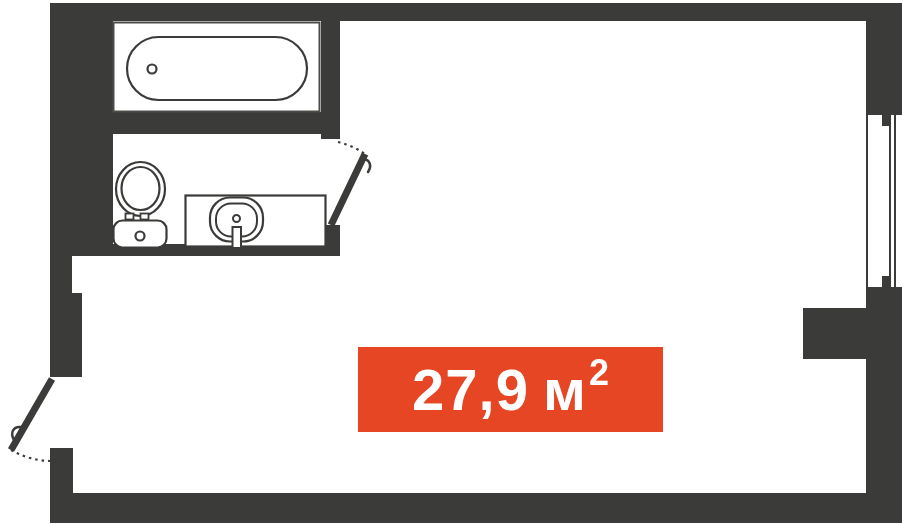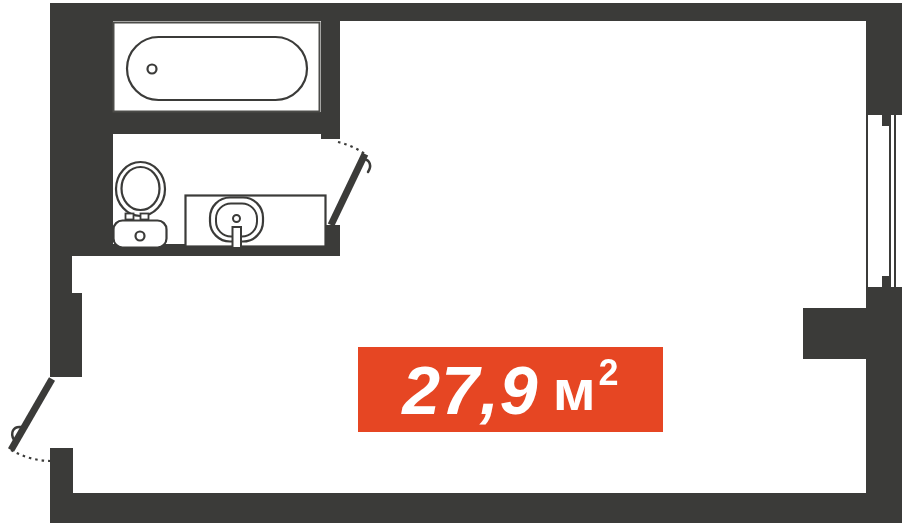--- a/index.html
+++ b/index.html
@@ -22,21 +22,21 @@
   .rim{fill:#fff;stroke:var(--rim_outline);stroke-width:2;}
   .leaf{stroke:var(--wall);stroke-width:7;}
   .swing{fill:none;stroke:var(--wall);stroke-width:2.2;stroke-dasharray:2.5 4;}
   .handle{fill:none;stroke:var(--wall);stroke-width:2.5;stroke-linecap:round;}
   .area-badge{
     position:absolute;left:358px;top:347px;width:305px;height:85px;
     background:var(--accent);color:var(--label_text);
     display:flex;align-items:center;justify-content:center;
     font-weight:bold;line-height:1;white-space:nowrap;
   }
-  .area-badge .num{font-size:68px;letter-spacing:1px;font-style:italic;}
+  .area-badge .num{font-size:58px;letter-spacing:1px;}
   .area-badge .unit{font-size:58px;margin-left:14px;}
   .area-badge .sq{font-size:36px;position:relative;top:-17px;margin-left:3px;}
 </style>
 </head>
 <body>
 
 <div class="plan-stage">
 
   <svg width="902" height="524" viewBox="0 0 902 524">
 

